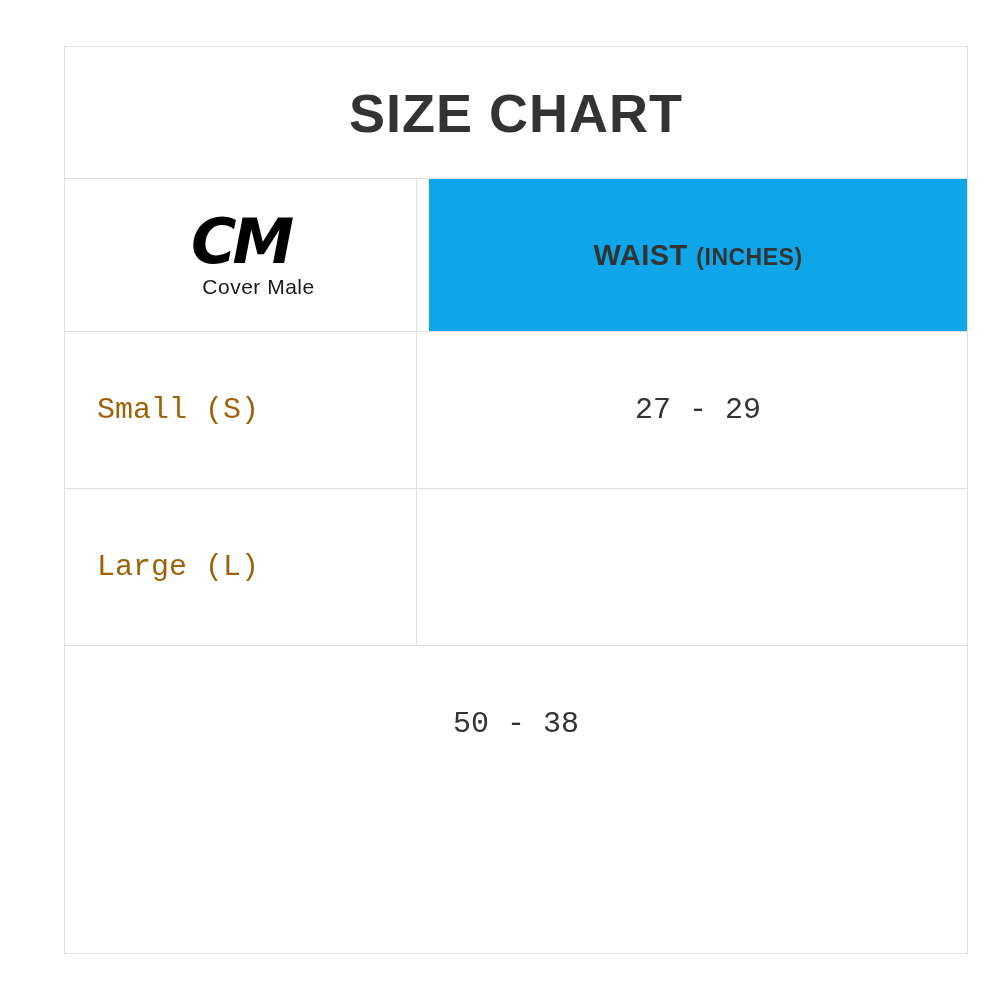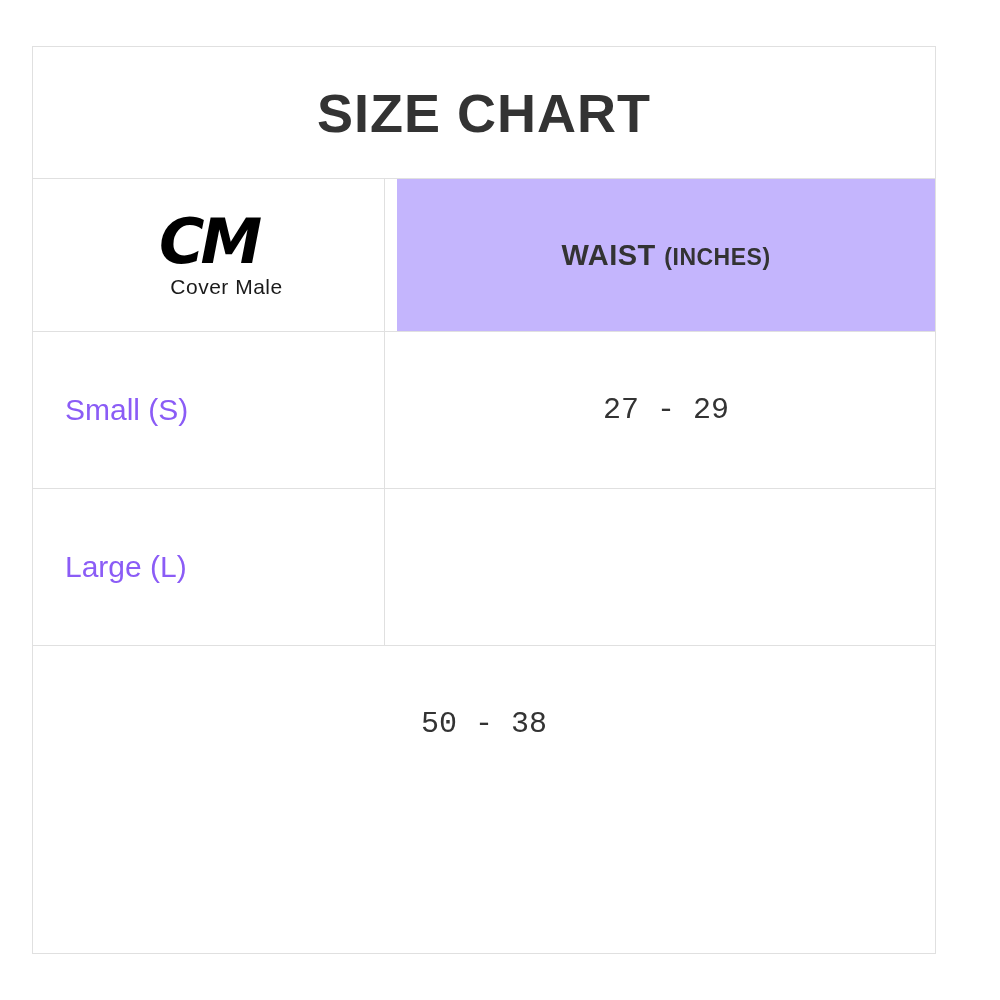--- a/index.html
+++ b/index.html
@@ -16,21 +16,21 @@
   }
   .page {
     position: relative;
     width: 1000px;
     height: 1000px;
     background: #ffffff;
     box-sizing: border-box;
   }
   .chart {
     position: absolute;
-    left: 32px;
+    left: 64px;
     top: 46px;
     width: 904px;
     height: 908px;
     border: 1px solid #e0e0e0;
     border-collapse: collapse;
     box-sizing: border-box;
     background: #ffffff;
   }
   .title-row {
     height: 131px;
@@ -67,21 +67,21 @@
     flex: 1;
     box-sizing: border-box;
     display: flex;
     align-items: center;
     justify-content: center;
   }
   .header-row {
     height: 152px;
   }
   .header-row .cell-right {
-    background: #c4b5fd;
+    background: #0ea5e9;
   }
   .header-left {
     justify-content: center;
     padding-left: 0;
     flex-direction: column;
   }
   .logo {
     display: flex;
     flex-direction: column;
     align-items: center;
@@ -113,22 +113,23 @@
   }
   .col-head .unit {
     font-size: 23px;
     font-weight: bold;
   }
   .data-row {
     height: 156px;
   }
   .size-label {
     font-size: 30px;
-    color: #8b5cf6;
+    color: #a16207;
     font-weight: normal;
+    font-family: Liberation Mono, monospace;
   }
   .size-value {
     font-size: 30px;
     color: #333333;
     font-weight: normal;
     font-family: Liberation Mono, monospace;
   }
 </style>
 </head>
 <body>

